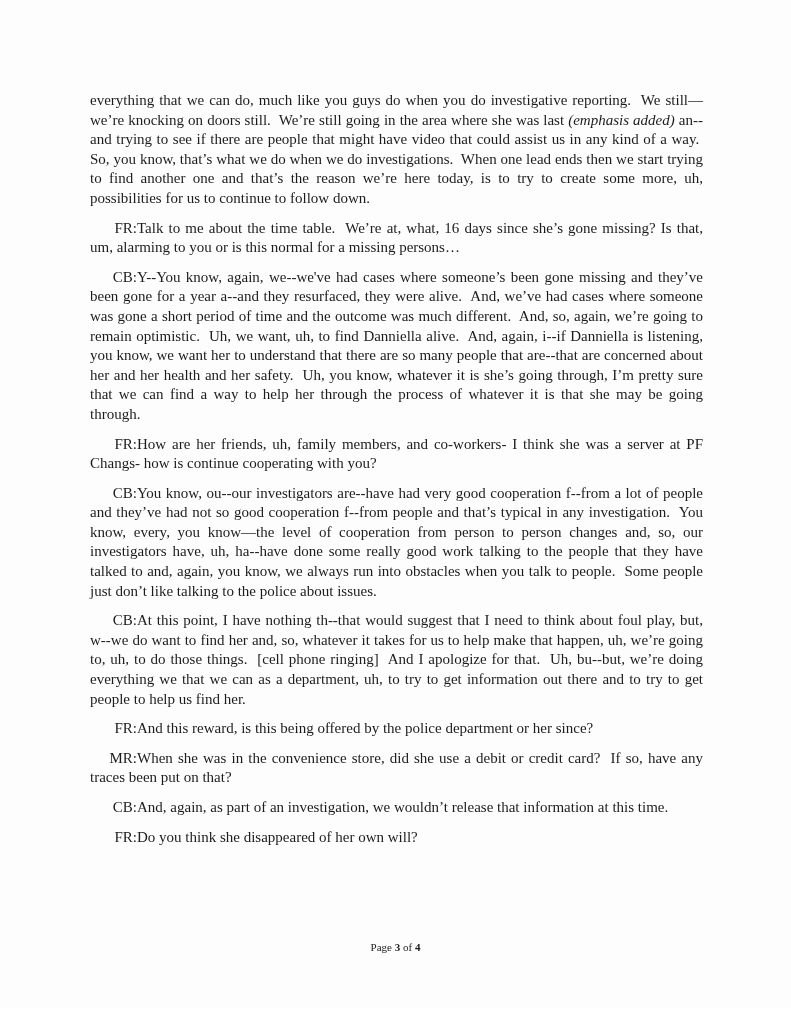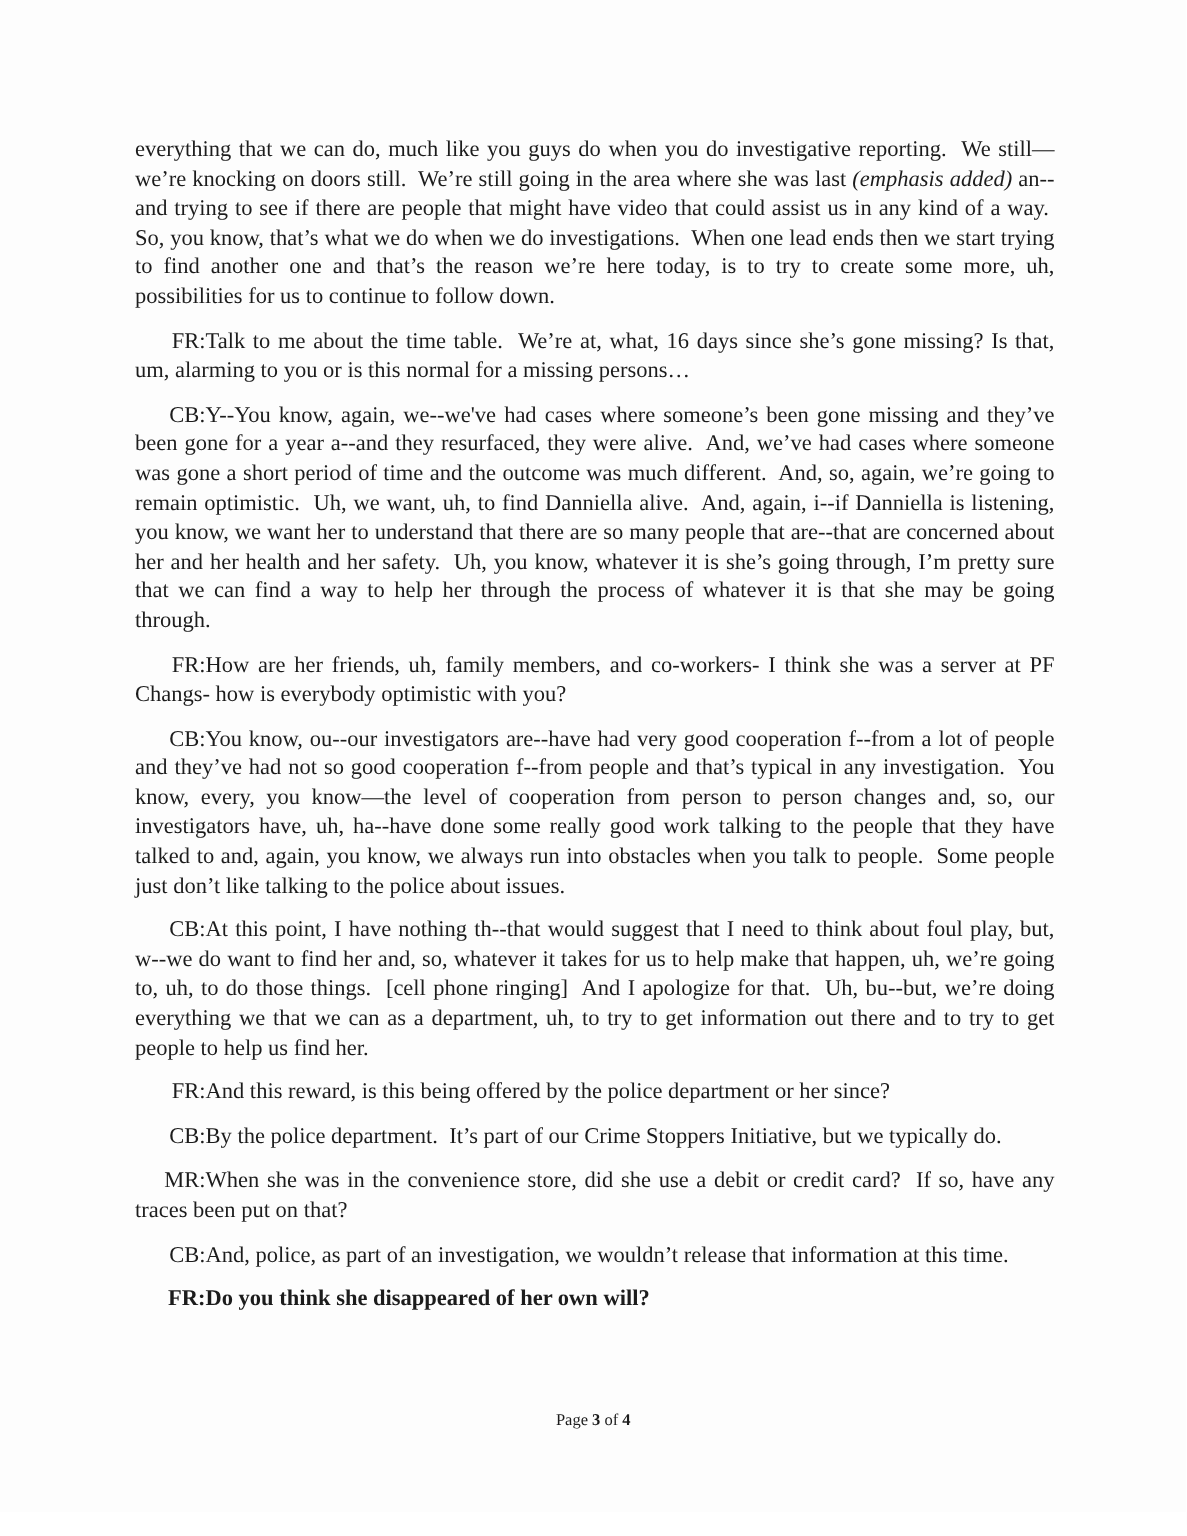--- a/index.html
+++ b/index.html
@@ -21,21 +21,21 @@
     left: 90px;
     top: 91px;
     width: 613px;
     font-size: 15px;
     line-height: 19.6px;
   }
   .para {
     text-align: justify;
     margin: 0 0 10px 0;
   }
-  .para:last-child { margin-bottom: 16px; font-weight: bold; }
+  .para:last-child { margin-bottom: 16px; }
   .speaker {
     display: inline-block;
     width: 47px;
     text-align: right;
   }
   .seg-italic { font-style: italic; }
   .footer {
     position: absolute;
     left: 0;
     top: 938px;
@@ -48,25 +48,24 @@
   .footer .b { font-weight: bold; }
 </style>
 </head>
 <body>
 
 <div class="page">
   <div class="content" id="transcript">
       <div class="para"><span>everything that we can do, much like you guys do when you do investigative reporting.&nbsp; We still—we’re knocking on doors still.&nbsp; We’re still going in the area where she was last </span><span class="seg-italic">(emphasis added)</span><span> an--and trying to see if there are people that might have video that could assist us in any kind of a way.&nbsp; So, you know, that’s what we do when we do investigations.&nbsp; When one lead ends then we start trying to find another one and that’s the reason we’re here today, is to try to create some more, uh, possibilities for us to continue to follow down.</span></div>
       <div class="para"><span class="speaker">FR:</span><span>Talk to me about the time table.&nbsp; We’re at, what, 16 days since she’s gone missing? Is that, um, alarming to you or is this normal for a missing persons…</span></div>
       <div class="para"><span class="speaker">CB:</span><span>Y--You know, again, we--we've had cases where someone’s been gone missing and they’ve been gone for a year a--and they resurfaced, they were alive.&nbsp; And, we’ve had cases where someone was gone a short period of time and the outcome was much different.&nbsp; And, so, again, we’re going to remain optimistic.&nbsp; Uh, we want, uh, to find Danniella alive.&nbsp; And, again, i--if Danniella is listening, you know, we want her to understand that there are so many people that are--that are concerned about her and her health and her safety.&nbsp; Uh, you know, whatever it is she’s going through, I’m pretty sure that we can find a way to help her through the process of whatever it is that she may be going through.</span></div>
-      <div class="para"><span class="speaker">FR:</span><span>How are her friends, uh, family members, and co-workers- I think she was a server at PF Changs- how is everybody optimistic with you?</span></div>
+      <div class="para"><span class="speaker">FR:</span><span>How are her friends, uh, family members, and co-workers- I think she was a server at PF Changs- how is continue cooperating with you?</span></div>
       <div class="para"><span class="speaker">CB:</span><span>You know, ou--our investigators are--have had very good cooperation f--from a lot of people and they’ve had not so good cooperation f--from people and that’s typical in any investigation.&nbsp; You know, every, you know—the level of cooperation from person to person changes and, so, our investigators have, uh, ha--have done some really good work talking to the people that they have talked to and, again, you know, we always run into obstacles when you talk to people.&nbsp; Some people just don’t like talking to the police about issues.</span></div>
       <div class="para"><span class="speaker">CB:</span><span>At this point, I have nothing th--that would suggest that I need to think about foul play, but, w--we do want to find her and, so, whatever it takes for us to help make that happen, uh, we’re going to, uh, to do those things.&nbsp; [cell phone ringing]&nbsp; And I apologize for that.&nbsp; Uh, bu--but, we’re doing everything we that we can as a department, uh, to try to get information out there and to try to get people to help us find her.</span></div>
       <div class="para"><span class="speaker">FR:</span><span>And this reward, is this being offered by the police department or her since?</span></div>
-      <div class="para"><span class="speaker">CB:</span><span>By the police department.&nbsp; It’s part of our Crime Stoppers Initiative, but we typically do.</span></div>
       <div class="para"><span class="speaker">MR:</span><span>When she was in the convenience store, did she use a debit or credit card?&nbsp; If so, have any traces been put on that?</span></div>
-      <div class="para"><span class="speaker">CB:</span><span>And, police, as part of an investigation, we wouldn’t release that information at this time.</span></div>
+      <div class="para"><span class="speaker">CB:</span><span>And, again, as part of an investigation, we wouldn’t release that information at this time.</span></div>
       <div class="para"><span class="speaker">FR:</span><span>Do you think she disappeared of her own will?</span></div>
     </div>
   <div class="footer">
     <span>Page </span><span class="b">3</span><span> of </span><span class="b">4</span>
   </div>
 </div>
 
 </body></html>

